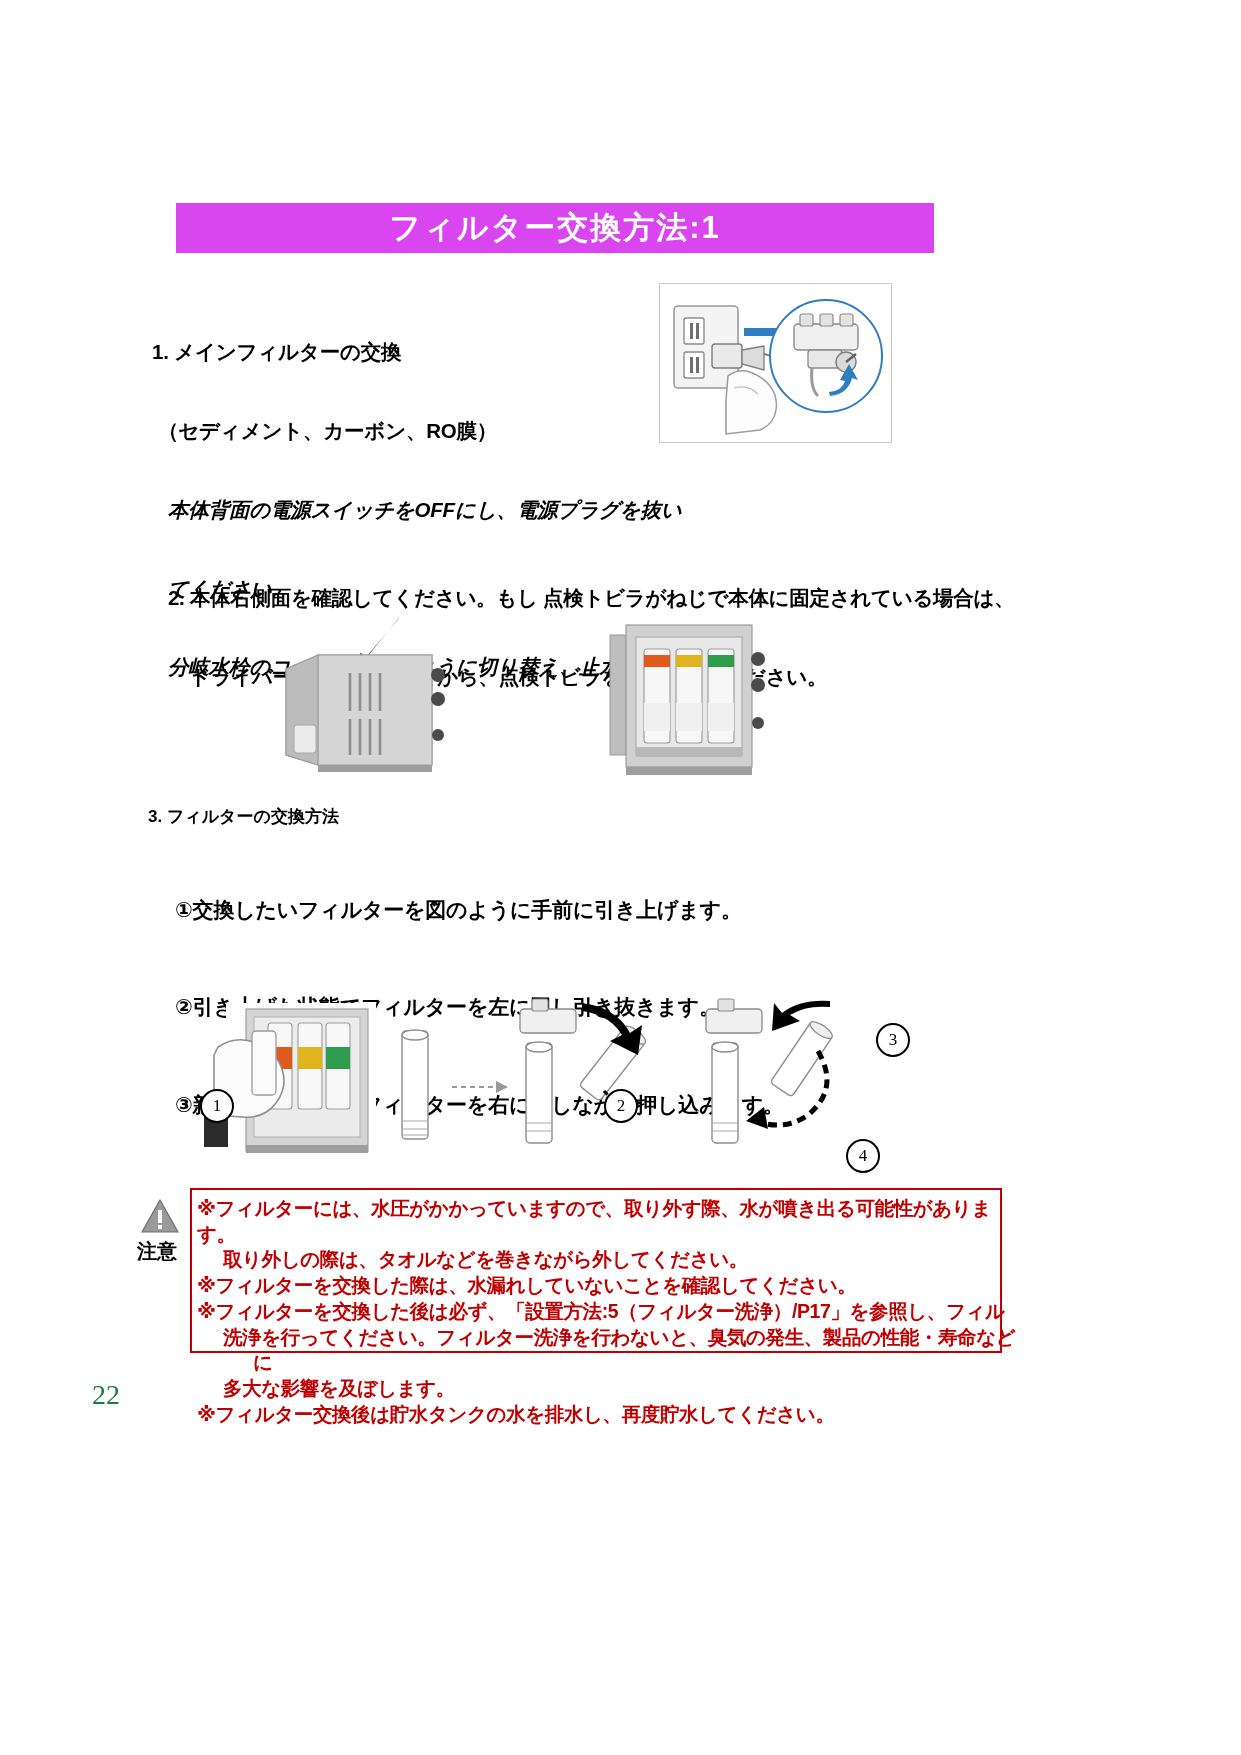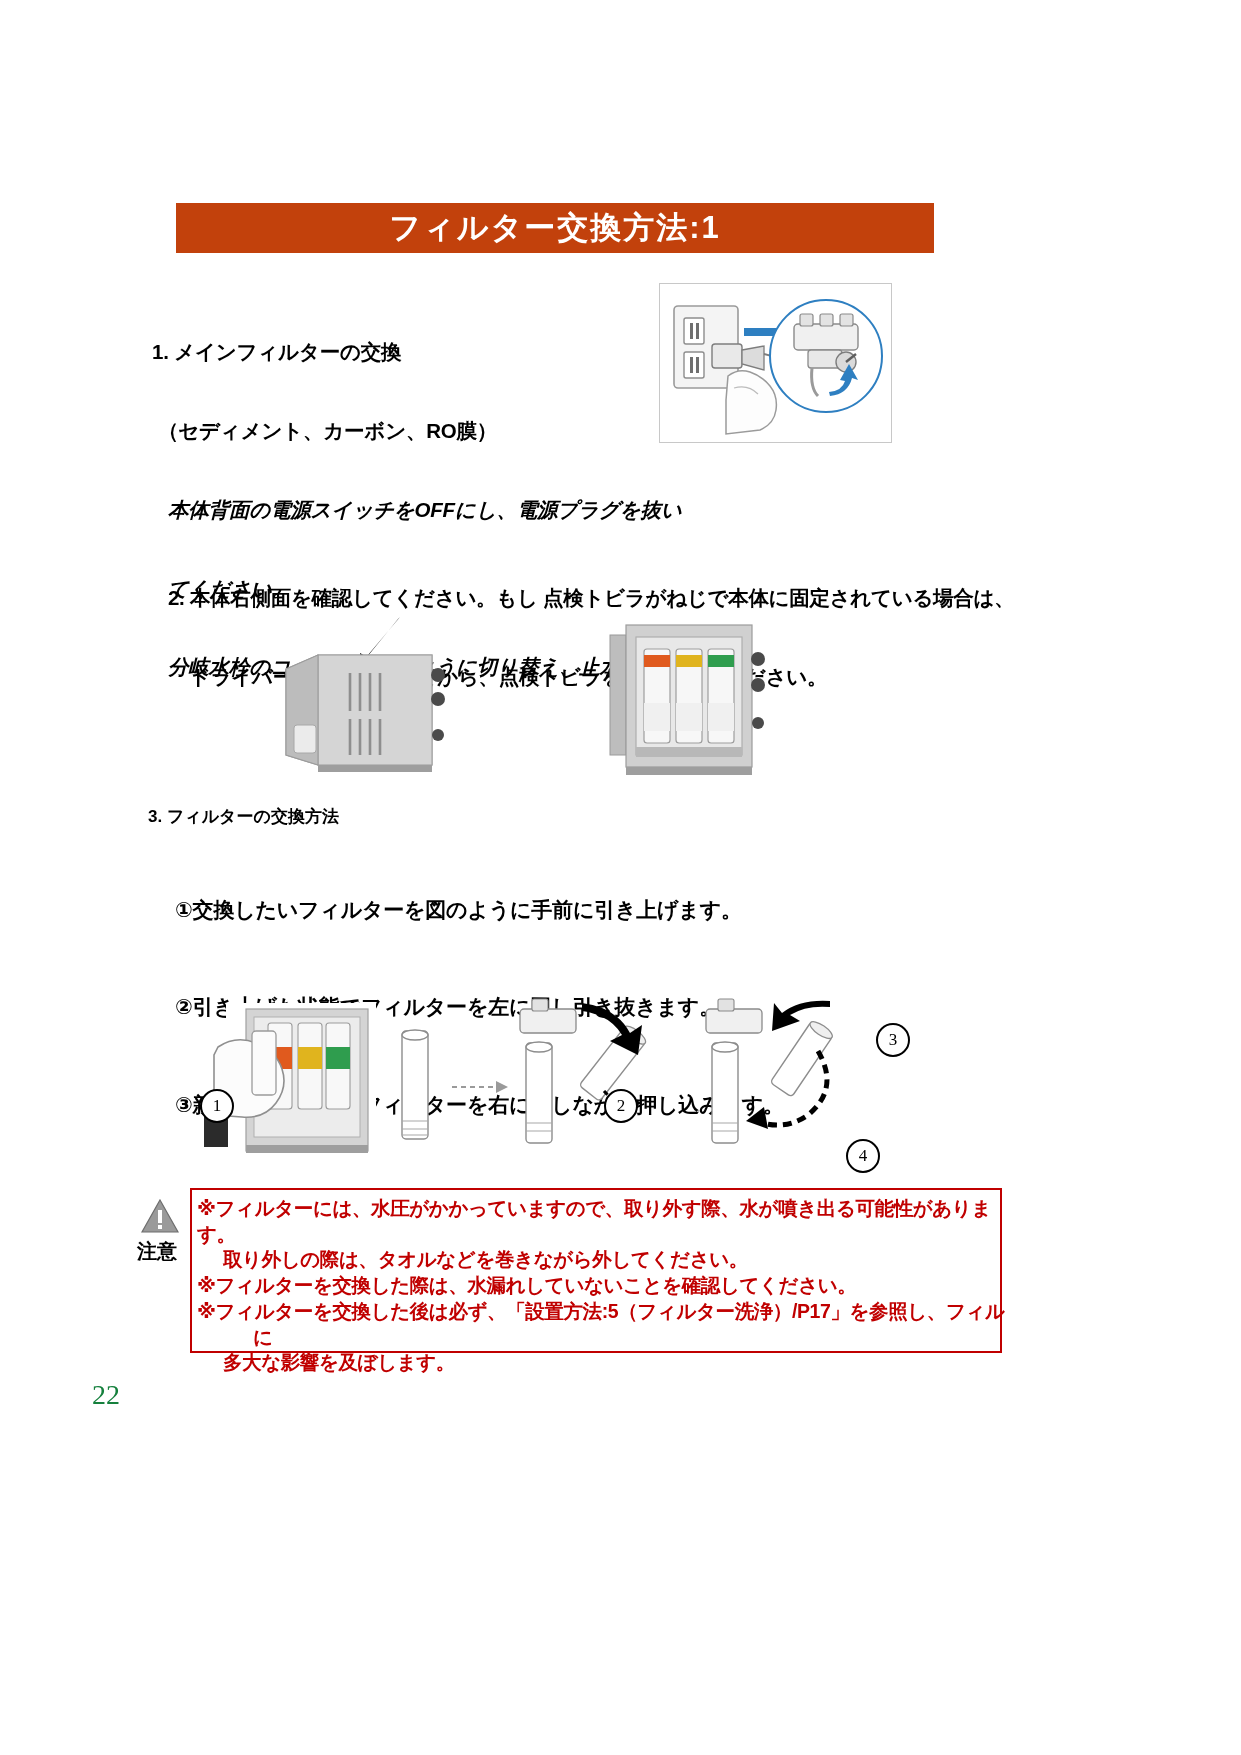--- a/index.html
+++ b/index.html
@@ -21,21 +21,21 @@
     inset: 0;
   }
 
   
   .banner {
     position: absolute;
     left: 176px;
     top: 203px;
     width: 758px;
     height: 50px;
-    background: #c2410c;
+    background: #d946ef;
     display: flex;
     align-items: center;
     justify-content: center;
   }
   .banner-title {
     color: #ffffff;
     font-size: 31px;
     font-weight: bold;
     letter-spacing: 2px;
   }
@@ -405,19 +405,21 @@
   </svg>
   <div class="warn-label">注意</div>
 
   <div class="warnbox"></div>
   <div class="warn-text">
     <span class="wl">※フィルターには、水圧がかかっていますので、取り外す際、水が噴き出る可能性がありま</span>
     <span class="wl">す。</span>
     <span class="wl wi">取り外しの際は、タオルなどを巻きながら外してください。</span>
     <span class="wl">※フィルターを交換した際は、水漏れしていないことを確認してください。</span>
     <span class="wl">※フィルターを交換した後は必ず、「設置方法:5（フィルター洗浄）/P17」を参照し、フィル</span>
+    <span class="wl wi">洗浄を行ってください。フィルター洗浄を行わないと、臭気の発生、製品の性能・寿命など</span>
     <span class="wl wi2">に</span>
     <span class="wl wi">多大な影響を及ぼします。</span>
+    <span class="wl">※フィルター交換後は貯水タンクの水を排水し、再度貯水してください。</span>
   </div>
 
   <div class="pageno">22</div>
 
 </div>
 
 </body></html>

